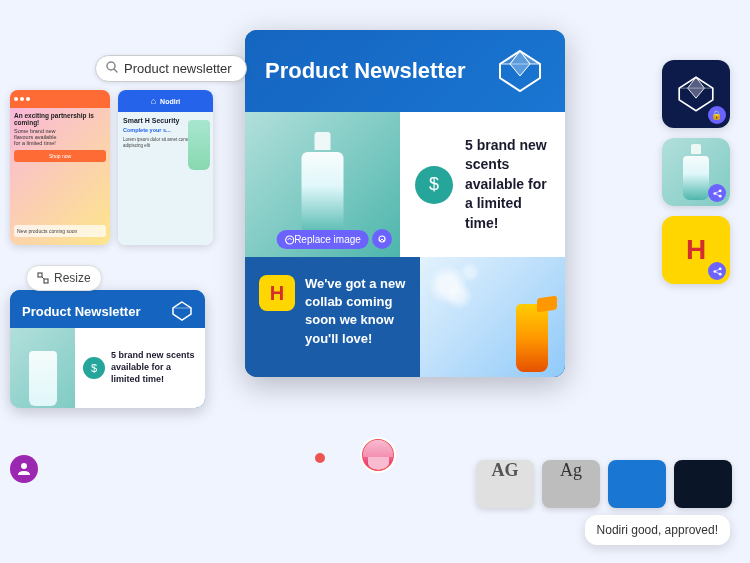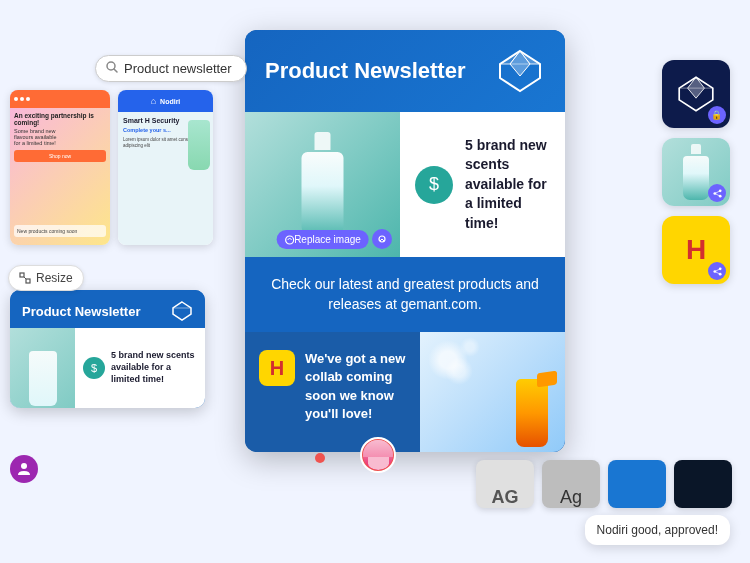--- a/index.html
+++ b/index.html
@@ -151,21 +151,21 @@
       width: 22px;
       height: 50px;
       background: linear-gradient(180deg, #a8e6cf 0%, #88d8b0 100%);
       border-radius: 4px 4px 6px 6px;
     }
 
     
     .resize-btn {
       position: absolute;
       top: 265px;
-      left: 8px;
+      left: 26px;
       background: white;
       border: 1.5px solid #ddd;
       border-radius: 14px;
       padding: 5px 10px;
       font-size: 12px;
       color: #444;
       display: flex;
       align-items: center;
       gap: 5px;
       box-shadow: 0 1px 4px rgba(0,0,0,0.1);
@@ -477,23 +477,24 @@
       flex-direction: row;
       gap: 8px;
       z-index: 10;
     }
 
     .bottom-icon-card {
       width: 58px;
       height: 48px;
       border-radius: 8px;
       display: flex;
-      align-items: flex-end;
+      align-items: flex-start;
       justify-content: center;
       box-shadow: 0 2px 6px rgba(0,0,0,0.15);
+      font-family: Liberation Serif, serif;
     }
     .bottom-icon-card.gray { background: #e0e0e0; }
     .bottom-icon-card.light-gray { background: #bdbdbd; }
     .bottom-icon-card.mid-blue { background: #1976d2; }
     .bottom-icon-card.dark-navy { background: #0a1628; }
 
     
     .comment-bubble {
       position: absolute;
       bottom: 18px;
@@ -642,23 +643,20 @@
           <path d="M3 7 L5 5 L7 7" fill="none" stroke="white" stroke-width="1"></path>
         </svg>
       </div>
     </div>
     <div class="right-text">
       <div class="green-icon">$</div>
       <div class="text-content">5 brand new scents available for a limited time!</div>
     </div>
   </div>
 
-  <div class="newsletter-section2">
-    <div class="text">Check our latest and greatest products and releases at gemant.com.</div>
-  </div>
 
   <div class="newsletter-section3">
     <div class="left-collab">
       <div class="h-icon">H</div>
       <div class="collab-text">We've got a new collab coming soon we know you'll love!</div>
     </div>
     <div class="right-img">
 
       <div style="position:absolute;top:8px;left:8px;width:40px;height:40px;background:radial-gradient(circle,rgba(255,255,255,0.7) 30%,transparent 70%);border-radius:50%;"></div>
       <div style="position:absolute;top:25px;left:25px;width:28px;height:28px;background:radial-gradient(circle,rgba(255,255,255,0.5) 30%,transparent 70%);border-radius:50%;"></div>

